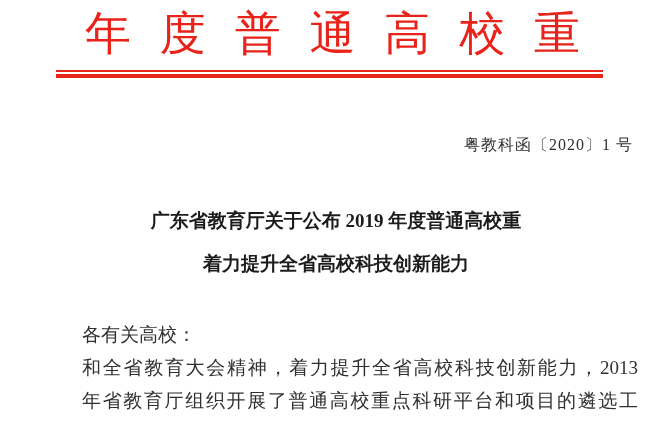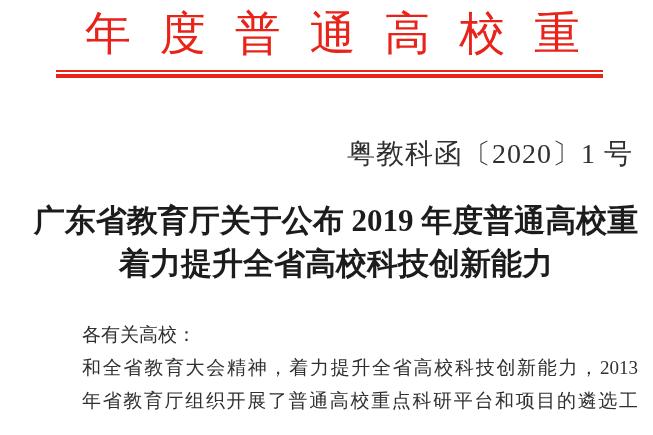--- a/index.html
+++ b/index.html
@@ -40,35 +40,35 @@
     width: 547px;
   }
   .rule-thin  { height: 2px; background: var(--masthead-red); margin-bottom: 2px; }
   .rule-thick { height: 4px; background: var(--masthead-red); }
 
   
   .doc-number {
     position: absolute;
     top: 135px;
     right: 20px;
-    font-size: 28px;
+    font-size: 16px;
     letter-spacing: 1px;
     color: var(--ink);
     white-space: nowrap;
   }
 
   
   .title {
     position: absolute;
     top: 199px;
     left: 26px;
     width: 620px;
     margin: 0;
     text-align: center;
-    font-size: 31px;
+    font-size: 19px;
     font-weight: 700;
     line-height: 43px;
     color: var(--title-ink);
   }
   .title-line { display: block; white-space: nowrap; }
 
   
   .body-block {
     position: absolute;
     left: 82px;

